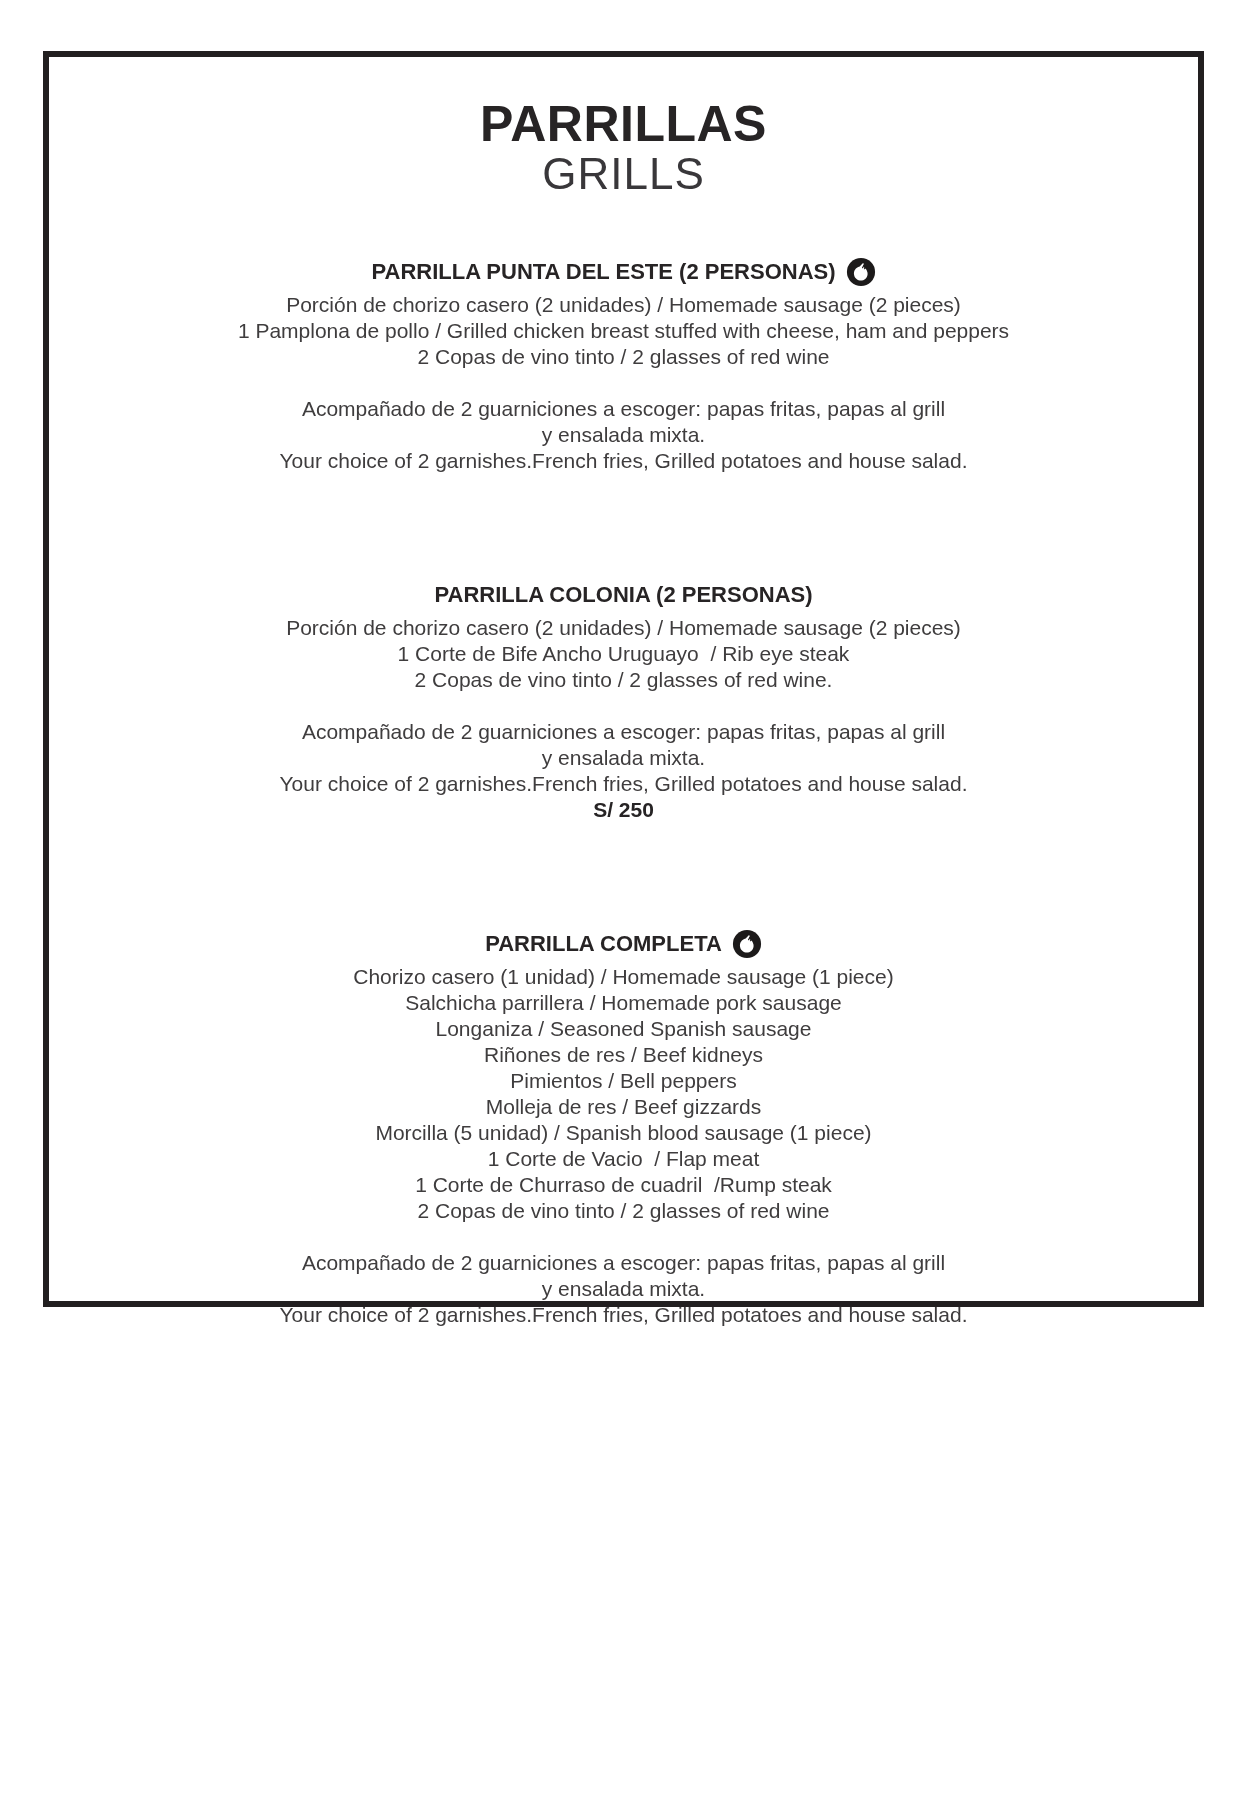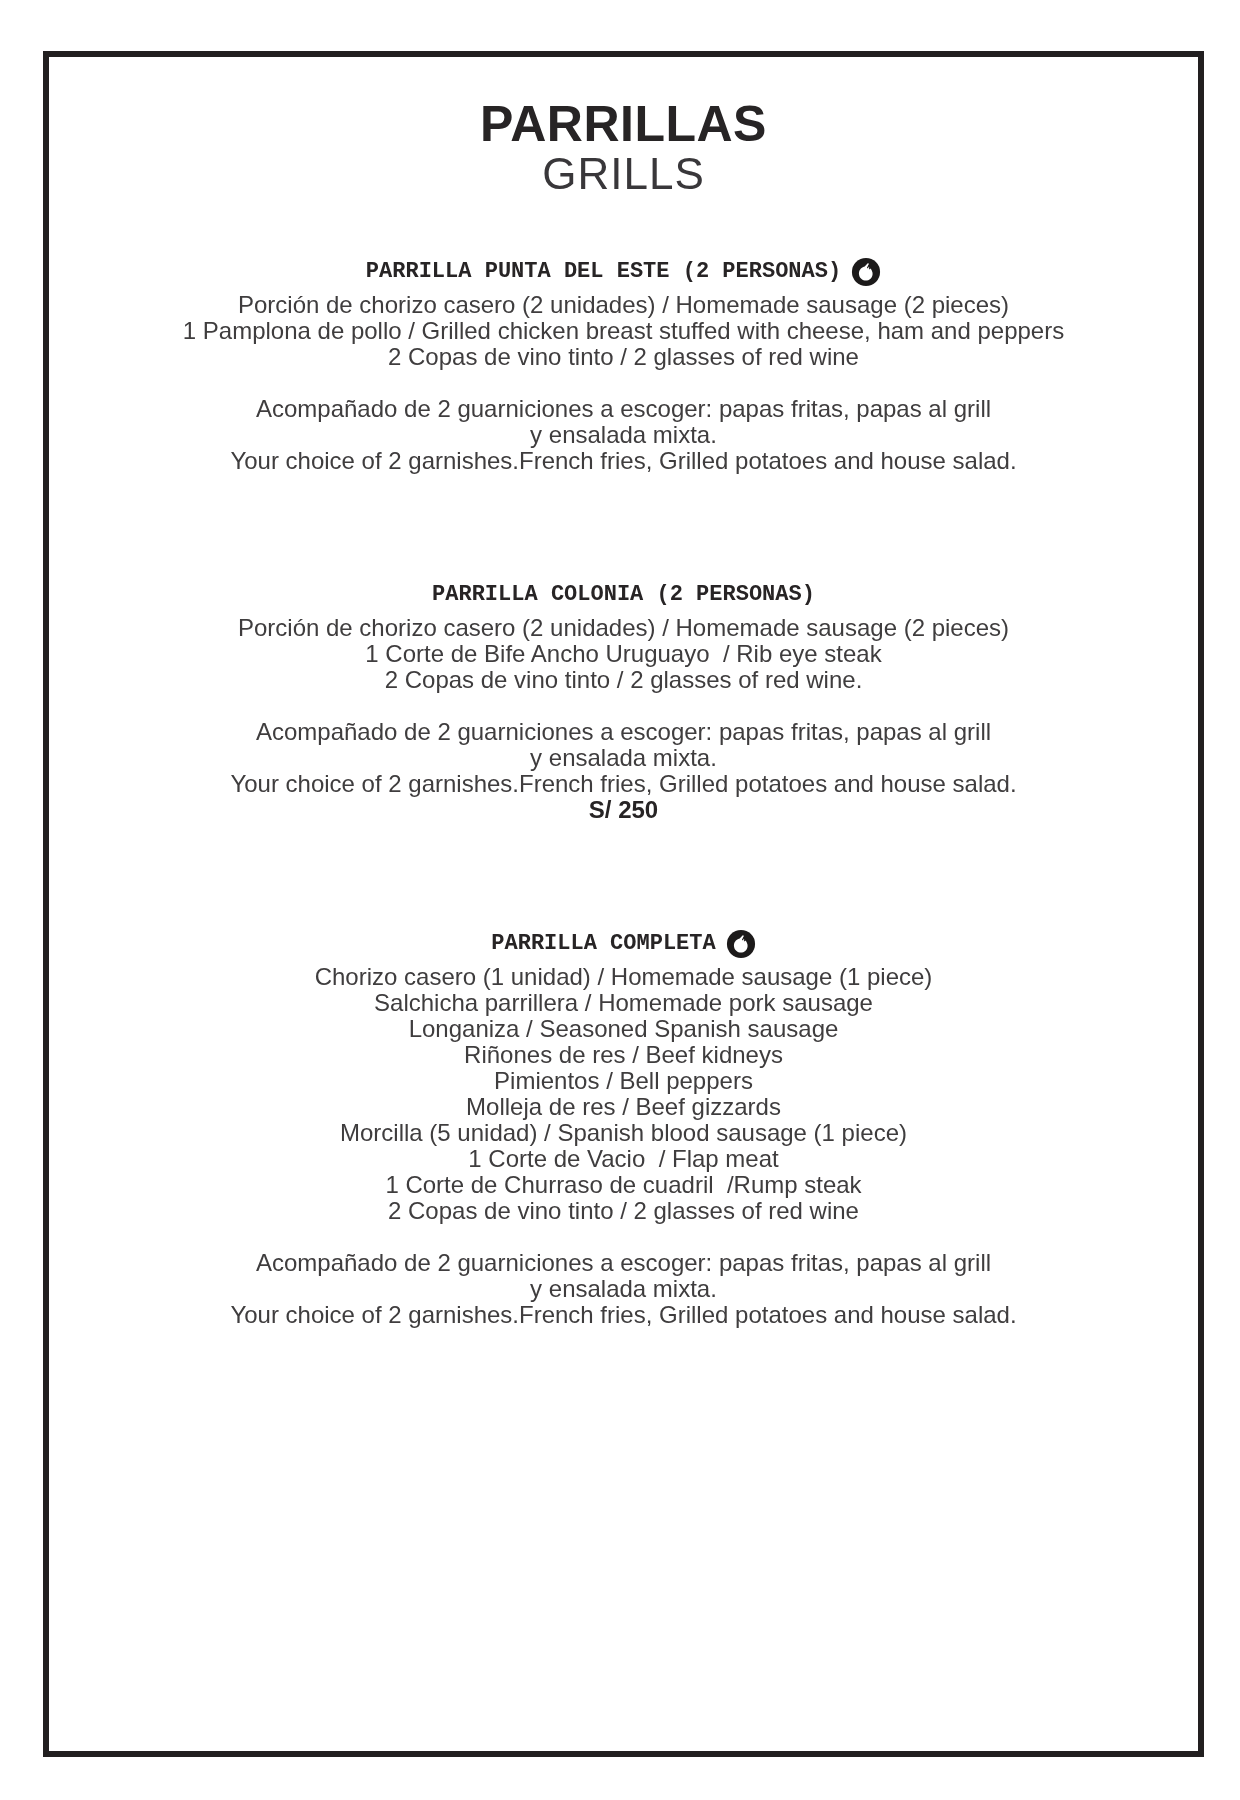--- a/index.html
+++ b/index.html
@@ -9,21 +9,21 @@
     height:1800px;
     background:#ffffff;
     font-family:"Liberation Sans", sans-serif;
     overflow:hidden;
   }
   .frame{
     position:absolute;
     left:43px;
     top:51px;
     width:1161px;
-    height:1706px;
+    height:1256px;
     box-sizing:border-box;
     border:6px solid #221f20;
     text-align:center;
   }
   .title{
     margin:40px 0 0 0;
     font-size:50px;
     line-height:1.08;
     font-weight:bold;
     letter-spacing:0.5px;
@@ -38,38 +38,37 @@
     color:#39373a;
   }
   .menu-section{margin-top:60px;}
   .menu-section.gap-lg{margin-top:106px;}
   .heading-row{
     display:flex;
     align-items:flex-start;
     justify-content:center;
     gap:10px;
     margin-bottom:5px;
-    font-family:Liberation Mono, monospace;
   }
   .section-heading{
     margin:0;
     font-size:22px;
     line-height:30px;
     font-weight:bold;
     color:#272425;
   }
   .dish-icon{
     display:inline-flex;
     width:30px;
     height:30px;
     flex:0 0 auto;
   }
   .line{
     margin:0;
-    font-size:24px;
+    font-size:21px;
     line-height:26px;
     color:#3f3d3e;
     white-space:pre-wrap;
   }
   .garnish{margin-top:26px;}
   .price{
     font-weight:bold;
     color:#272425;
   }
 </style>

